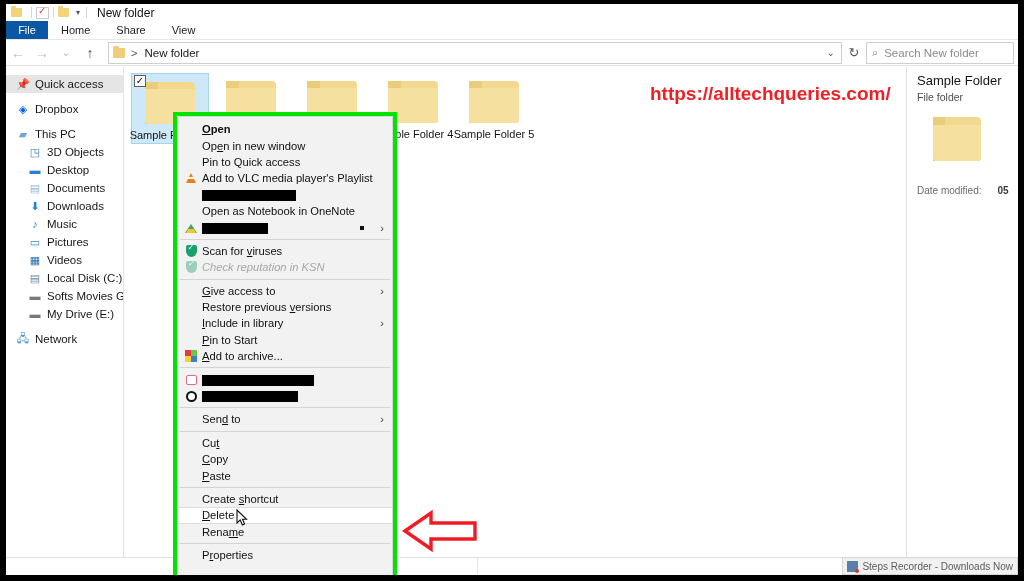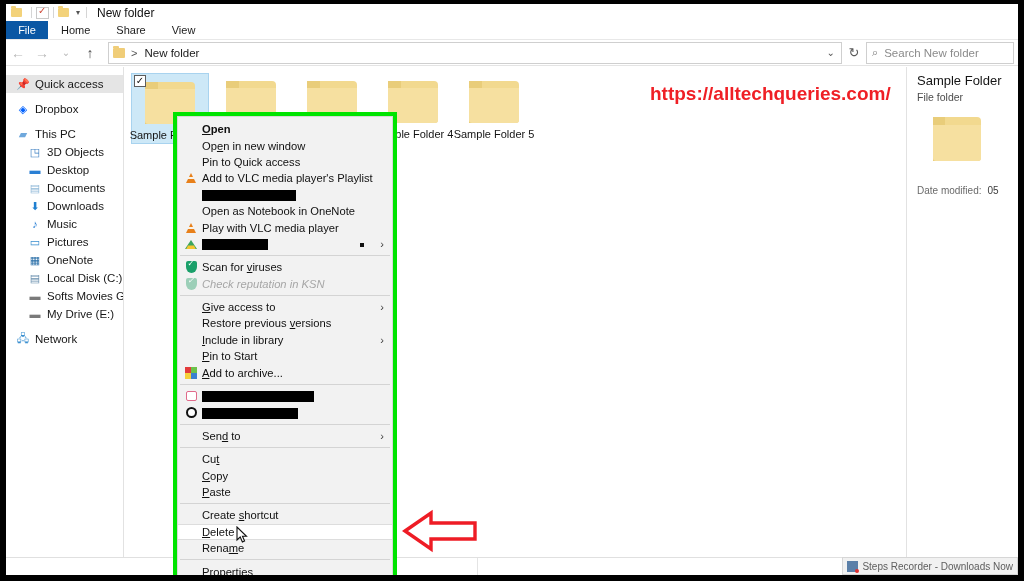--- a/index.html
+++ b/index.html
@@ -174,21 +174,21 @@
     background: #ffffff; border-left: 1px solid #e2e2e2;
     padding: 6px 8px 0 10px;
   }
   .det-title { font-size: 13px; color: #151515; white-space: nowrap; }
   .det-sub { font-size: 10.5px; color: #4d4d4d; margin-top: 3px; }
   .det-ico { width: 54px; height: 46px; position: relative; margin: 14px 0 0 14px; }
   .det-ico .back { position: absolute; left: 2px; top: 0; width: 48px; height: 44px; background: #f2d98f; border-radius: 1px 4px 3px 2px; }
   .det-ico .front { position: absolute; left: 2px; top: 8px; width: 48px; height: 36px; background: #f6e0a0; border-radius: 0 0 3px 3px; }
   .det-ico .spine { position: absolute; left: 2px; top: 0; width: 12px; height: 44px; background: #e9cd7a; }
   .det-row { margin-top: 22px; font-size: 10px; color: #6a6a6a; white-space: nowrap; }
-  .det-row b { font-weight: normal; color: #3a3a3a; margin-left: 6px; }
+  .det-row b { font-weight: bold; color: #3a3a3a; margin-left: 16px; }
 
   
   .statusbar {
     position: absolute; left: 0; bottom: 0; width: 100%; height: 18px;
     background: #ffffff; border-top: 1px solid #e0e0e0;
     display: flex; align-items: center;
   }
   .status-cell { border-right: 1px solid #e4e4e4; height: 100%; }
   .taskbtn {
     position: absolute; right: 0; bottom: 0; height: 18px;
@@ -363,21 +363,21 @@
       <div class="nav-item ind1">
         <span class="ni" style="color:#2a7fd4">♪</span>
         <span>Music</span>
       </div>
       <div class="nav-item ind1">
         <span class="ni" style="color:#3a8fd0">▭</span>
         <span>Pictures</span>
       </div>
       <div class="nav-item ind1">
         <span class="ni" style="color:#2a6fa8">▦</span>
-        <span>OneNote</span>
+        <span>Videos</span>
       </div>
       <div class="nav-item ind1">
         <span class="ni" style="color:#6a8fae">▤</span>
         <span>Local Disk (C:)</span>
       </div>
       <div class="nav-item ind1">
         <span class="ni" style="color:#7a7a7a">▬</span>
         <span>Softs Movies Games</span>
       </div>
       <div class="nav-item ind1">
@@ -504,26 +504,20 @@
         <div class="mi">
           <span class="mico"></span>
           <span class="mlabel"><span class="redact" style="width:94px"></span></span>
         </div>
 
         <div class="mi">
           <span class="mico"></span>
           <span class="mlabel">Open as Notebook in OneNote</span>
         </div>
 
-        <div class="mi">
-          <span class="mico">
-              <span class="ico-vlc"></span>
-            </span>
-          <span class="mlabel">Play with VLC media player</span>
-        </div>
 
         <div class="mi">
           <span class="mico">
               <span class="ico-drive"></span>
             </span>
           <span class="mlabel"><span class="redact" style="width:66px"></span></span>
           <span class="dotmark"></span>
           <span class="arrow">›</span>
         </div>
 

